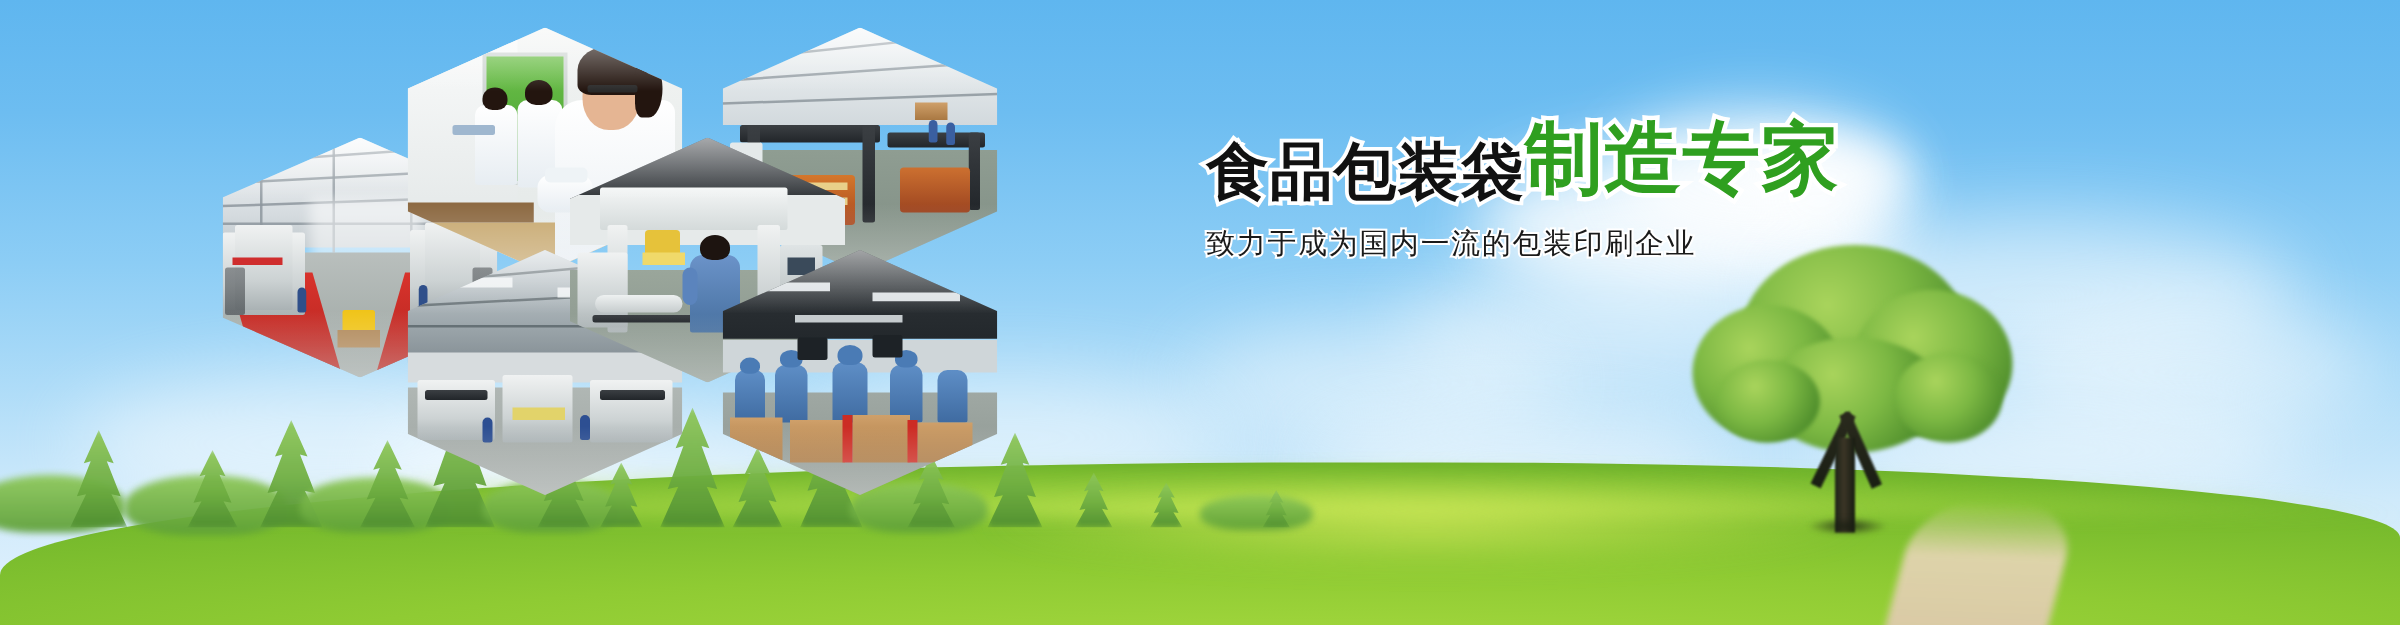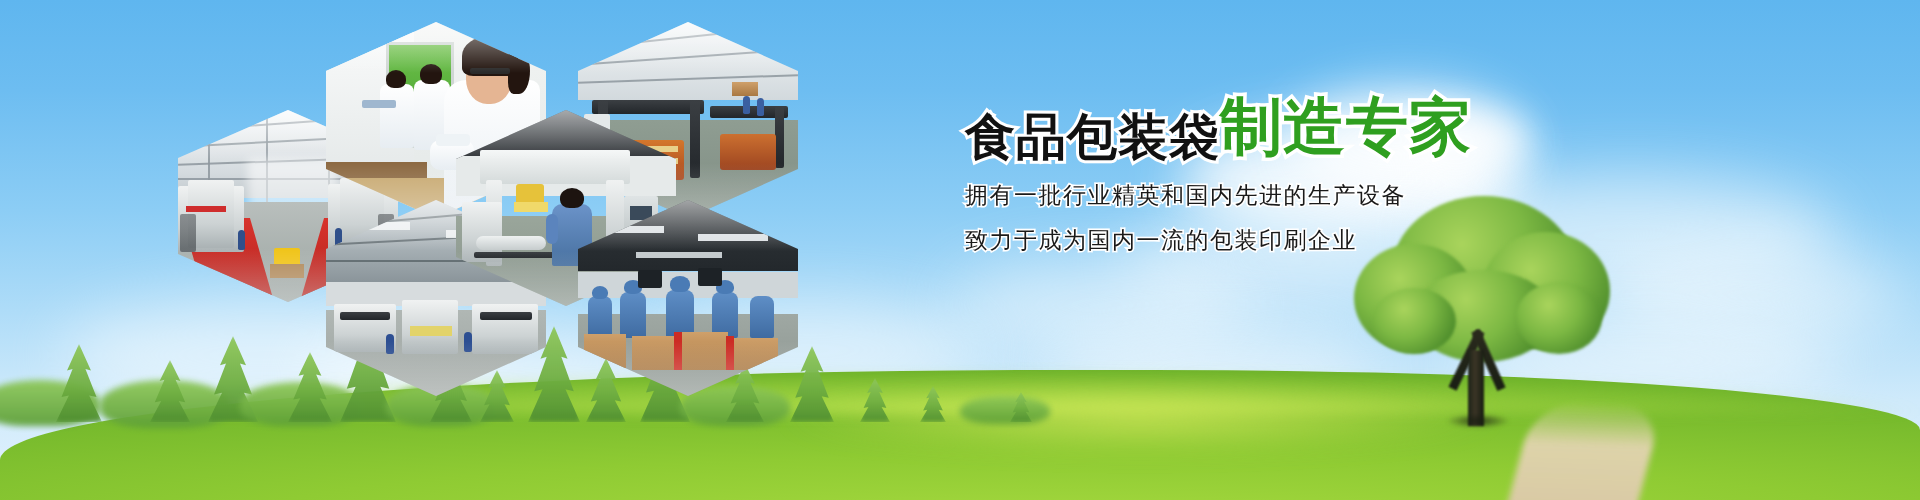--- a/index.html
+++ b/index.html
@@ -367,19 +367,18 @@
 
   </div>
 
   <div id="copy">
 
     <div id="headline">
       <span class="black">食品包装袋</span><span class="green">制造专家</span>
     </div>
 
     <div id="sublines">
-      <div class="subline">拥有一批行业精英和国内先进的生产设备</div>
       <div class="subline">致力于成为国内一流的包装印刷企业</div>
     </div>
 
   </div>
 
 </div>
 
 </body></html>

